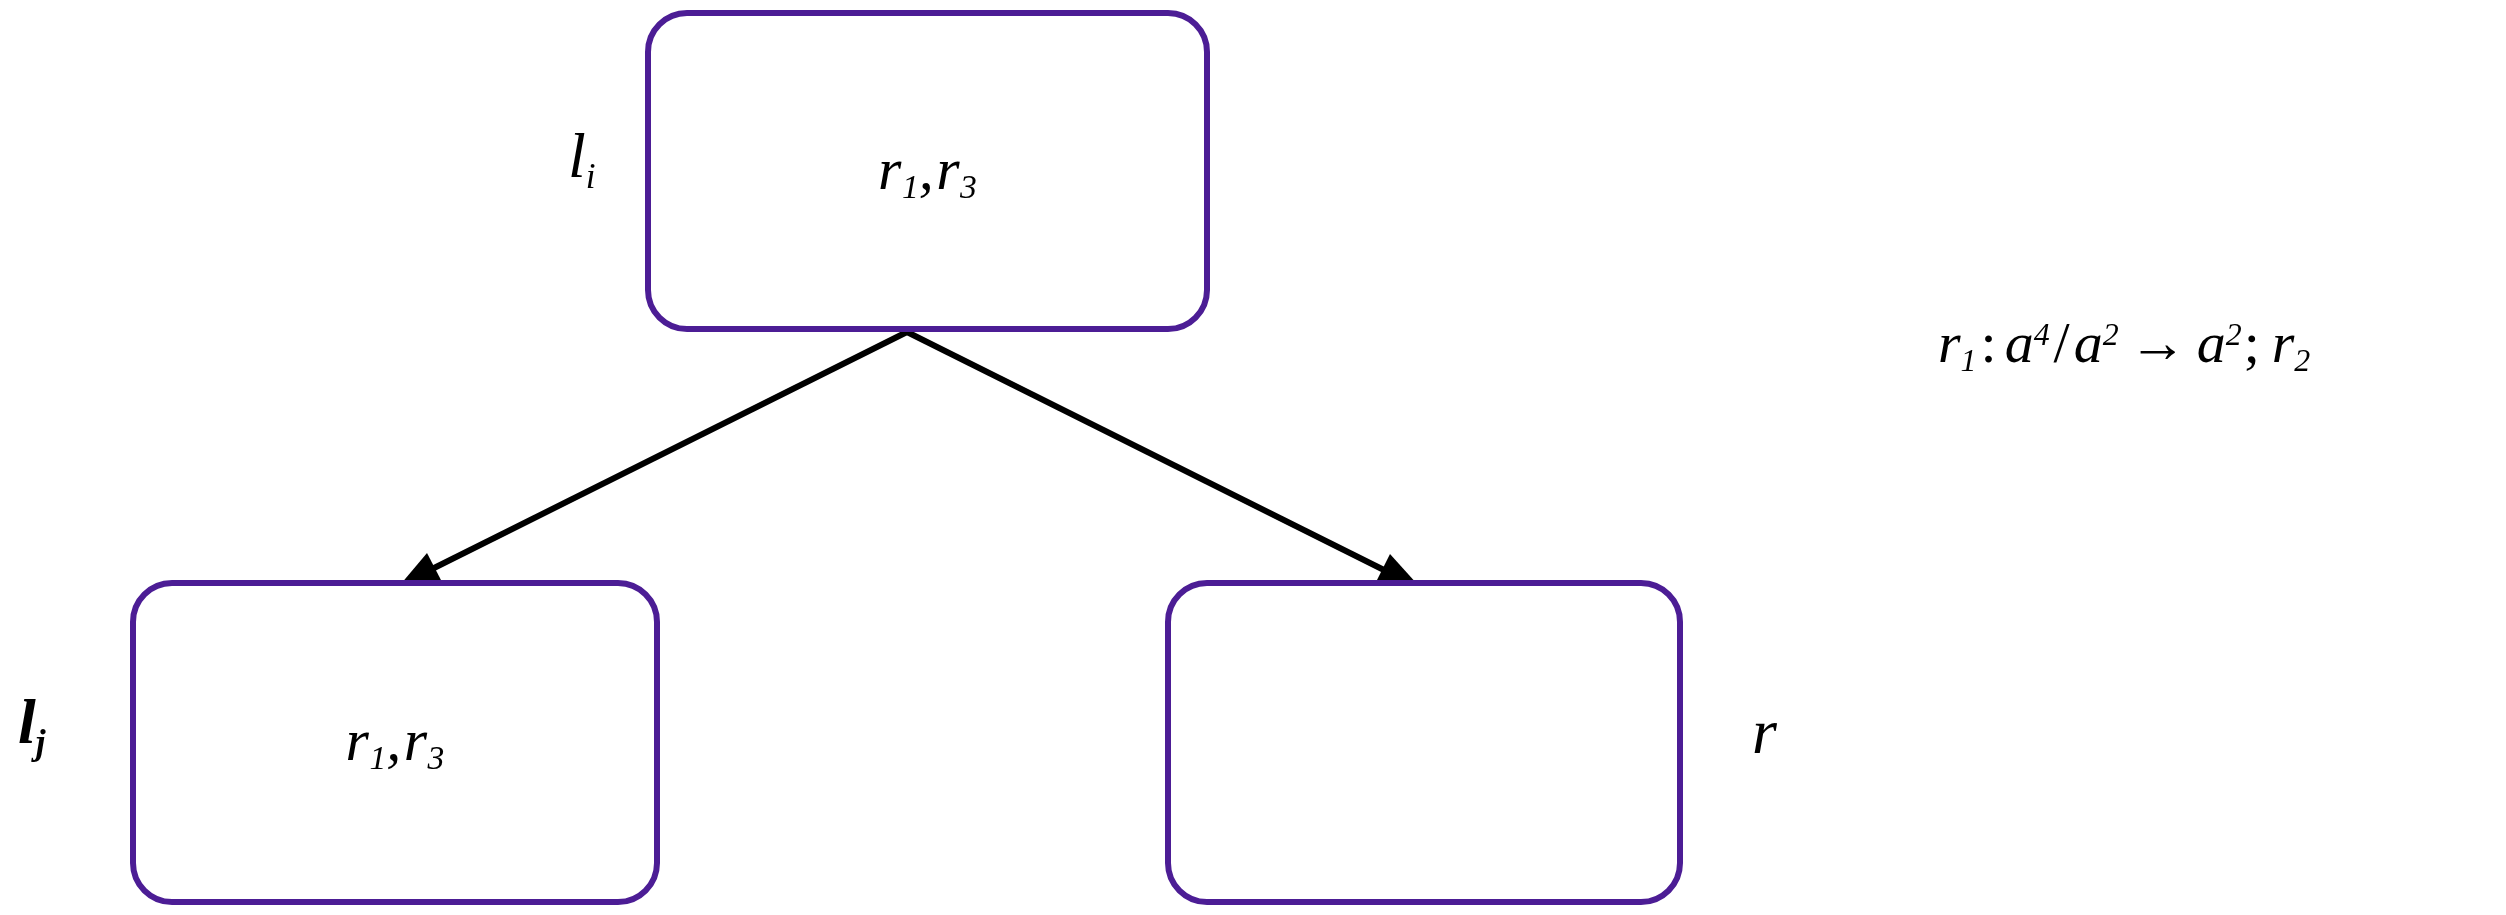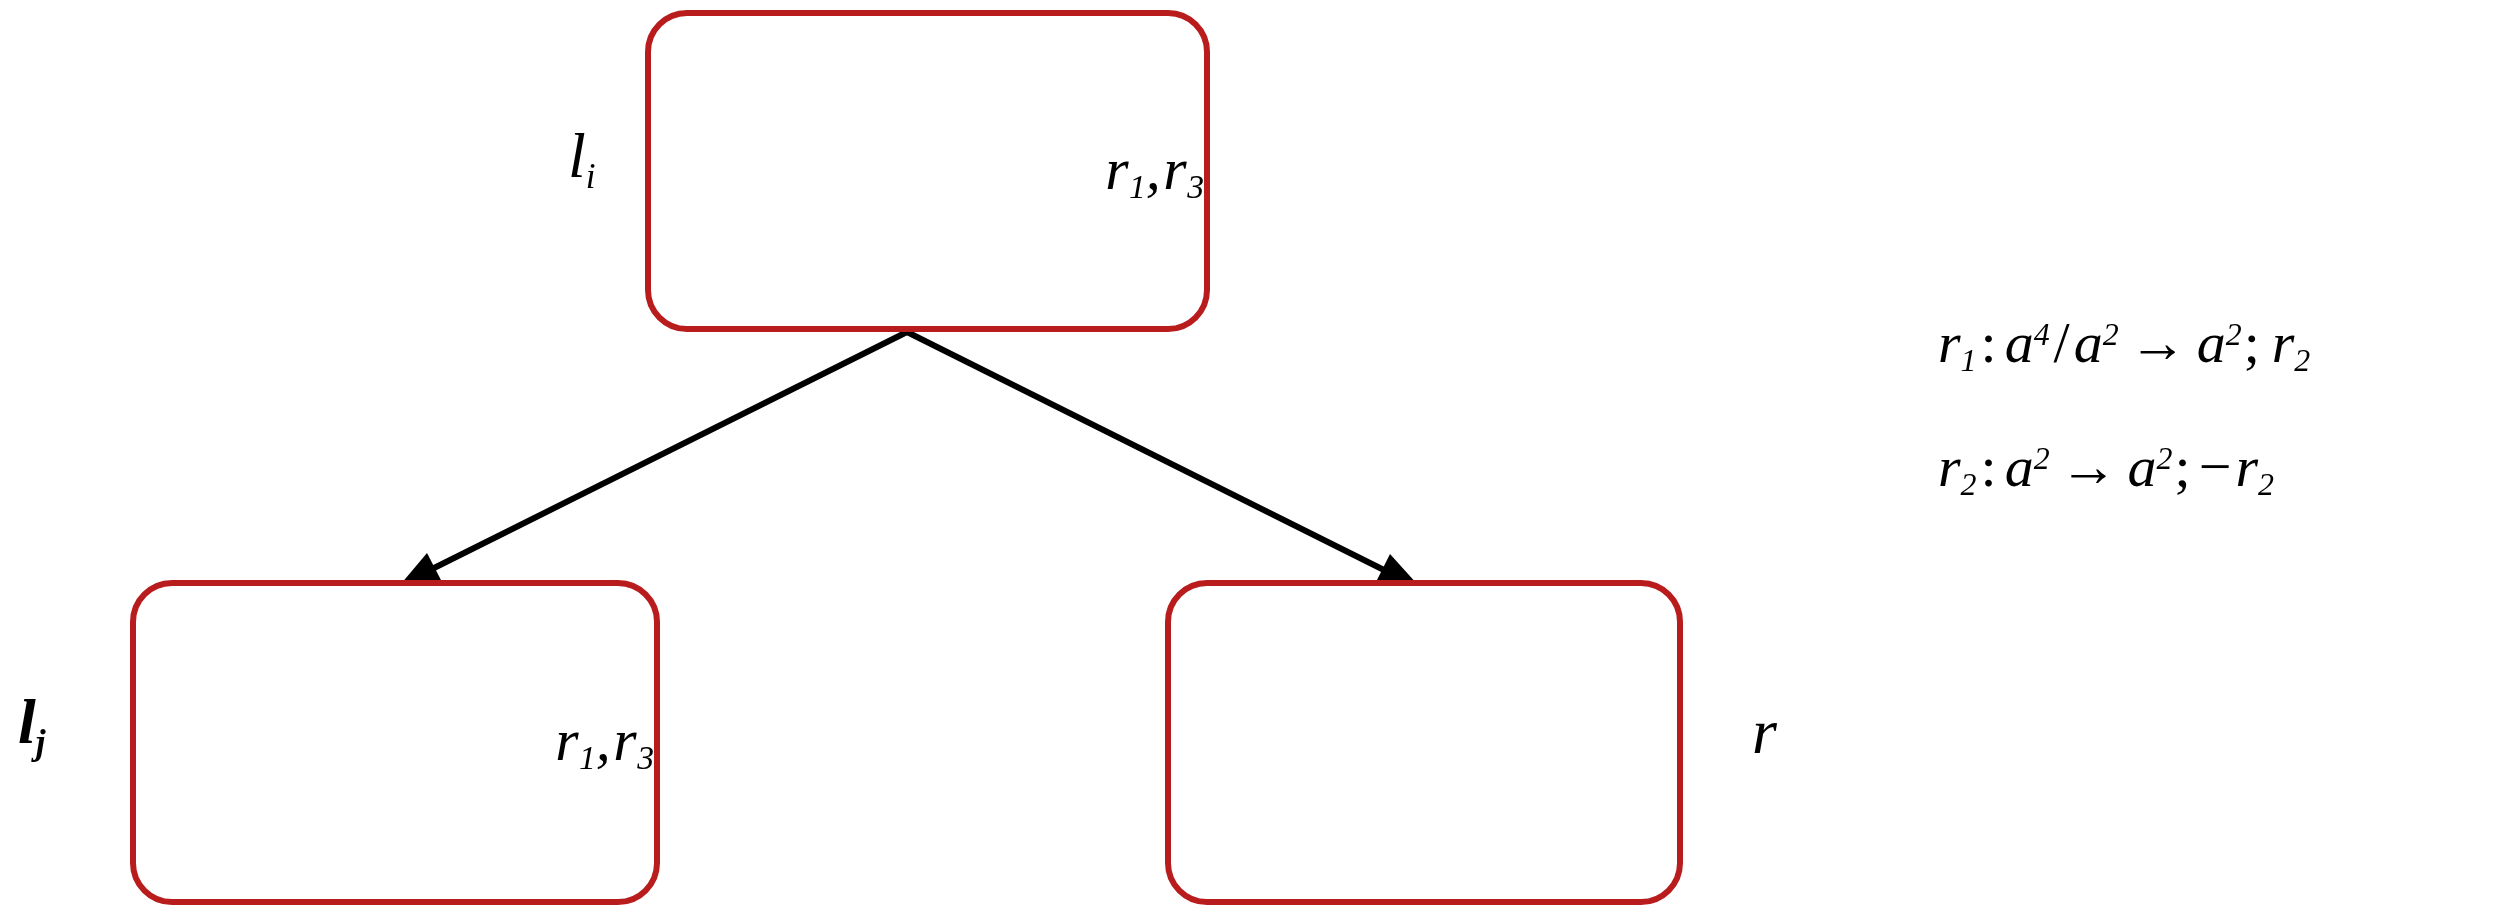--- a/index.html
+++ b/index.html
@@ -18,26 +18,26 @@
     position: relative;
     width: 2506px;
     height: 915px;
     background: #ffffff;
   }
 
   
   .node-box {
     position: absolute;
     box-sizing: border-box;
-    border: 6px solid #b91c1c;
+    border: 6px solid #4c1d95;
     border-radius: 42px;
     background: #ffffff;
     display: flex;
     align-items: center;
-    justify-content: flex-end;
+    justify-content: center;
   }
   #box-top    { left: 645px;  top: 10px;  width: 565px; height: 322px; }
   #box-left   { left: 130px;  top: 580px; width: 530px; height: 325px; }
   #box-right  { left: 1165px; top: 580px; width: 518px; height: 325px; }
 
   .node-content {
     font-style: italic;
     font-size: 60px;
     line-height: 1;
     letter-spacing: 0.5px;
@@ -160,18 +160,17 @@
   <div id="label-li" class="ext-label"><span>l</span><sub>i</sub></div>
 
   <div id="label-lj" class="ext-label"><span>l</span><sub>j</sub></div>
 
   <div id="label-r" class="ext-label"><span>r</span></div>
 
   <div id="rules">
 
     <div class="rule-line"><span>r</span><sub>1</sub><span class="colon">:</span><span>a</span><sup>4</sup><span class="op">/</span><span>a</span><sup>2</sup><span class="arrow">→</span><span>a</span><sup>2</sup><span class="semi">;</span><span class="op"></span><span>r</span><sub>2</sub></div>
 
-    <div class="rule-line"><span>r</span><sub>2</sub><span class="colon">:</span><span>a</span><sup>2</sup><span class="arrow">→</span><span>a</span><sup>2</sup><span class="semi">;</span><span class="op">−</span><span>r</span><sub>2</sub></div>
 
 
   </div>
 
 </div>
 
 </body></html>

